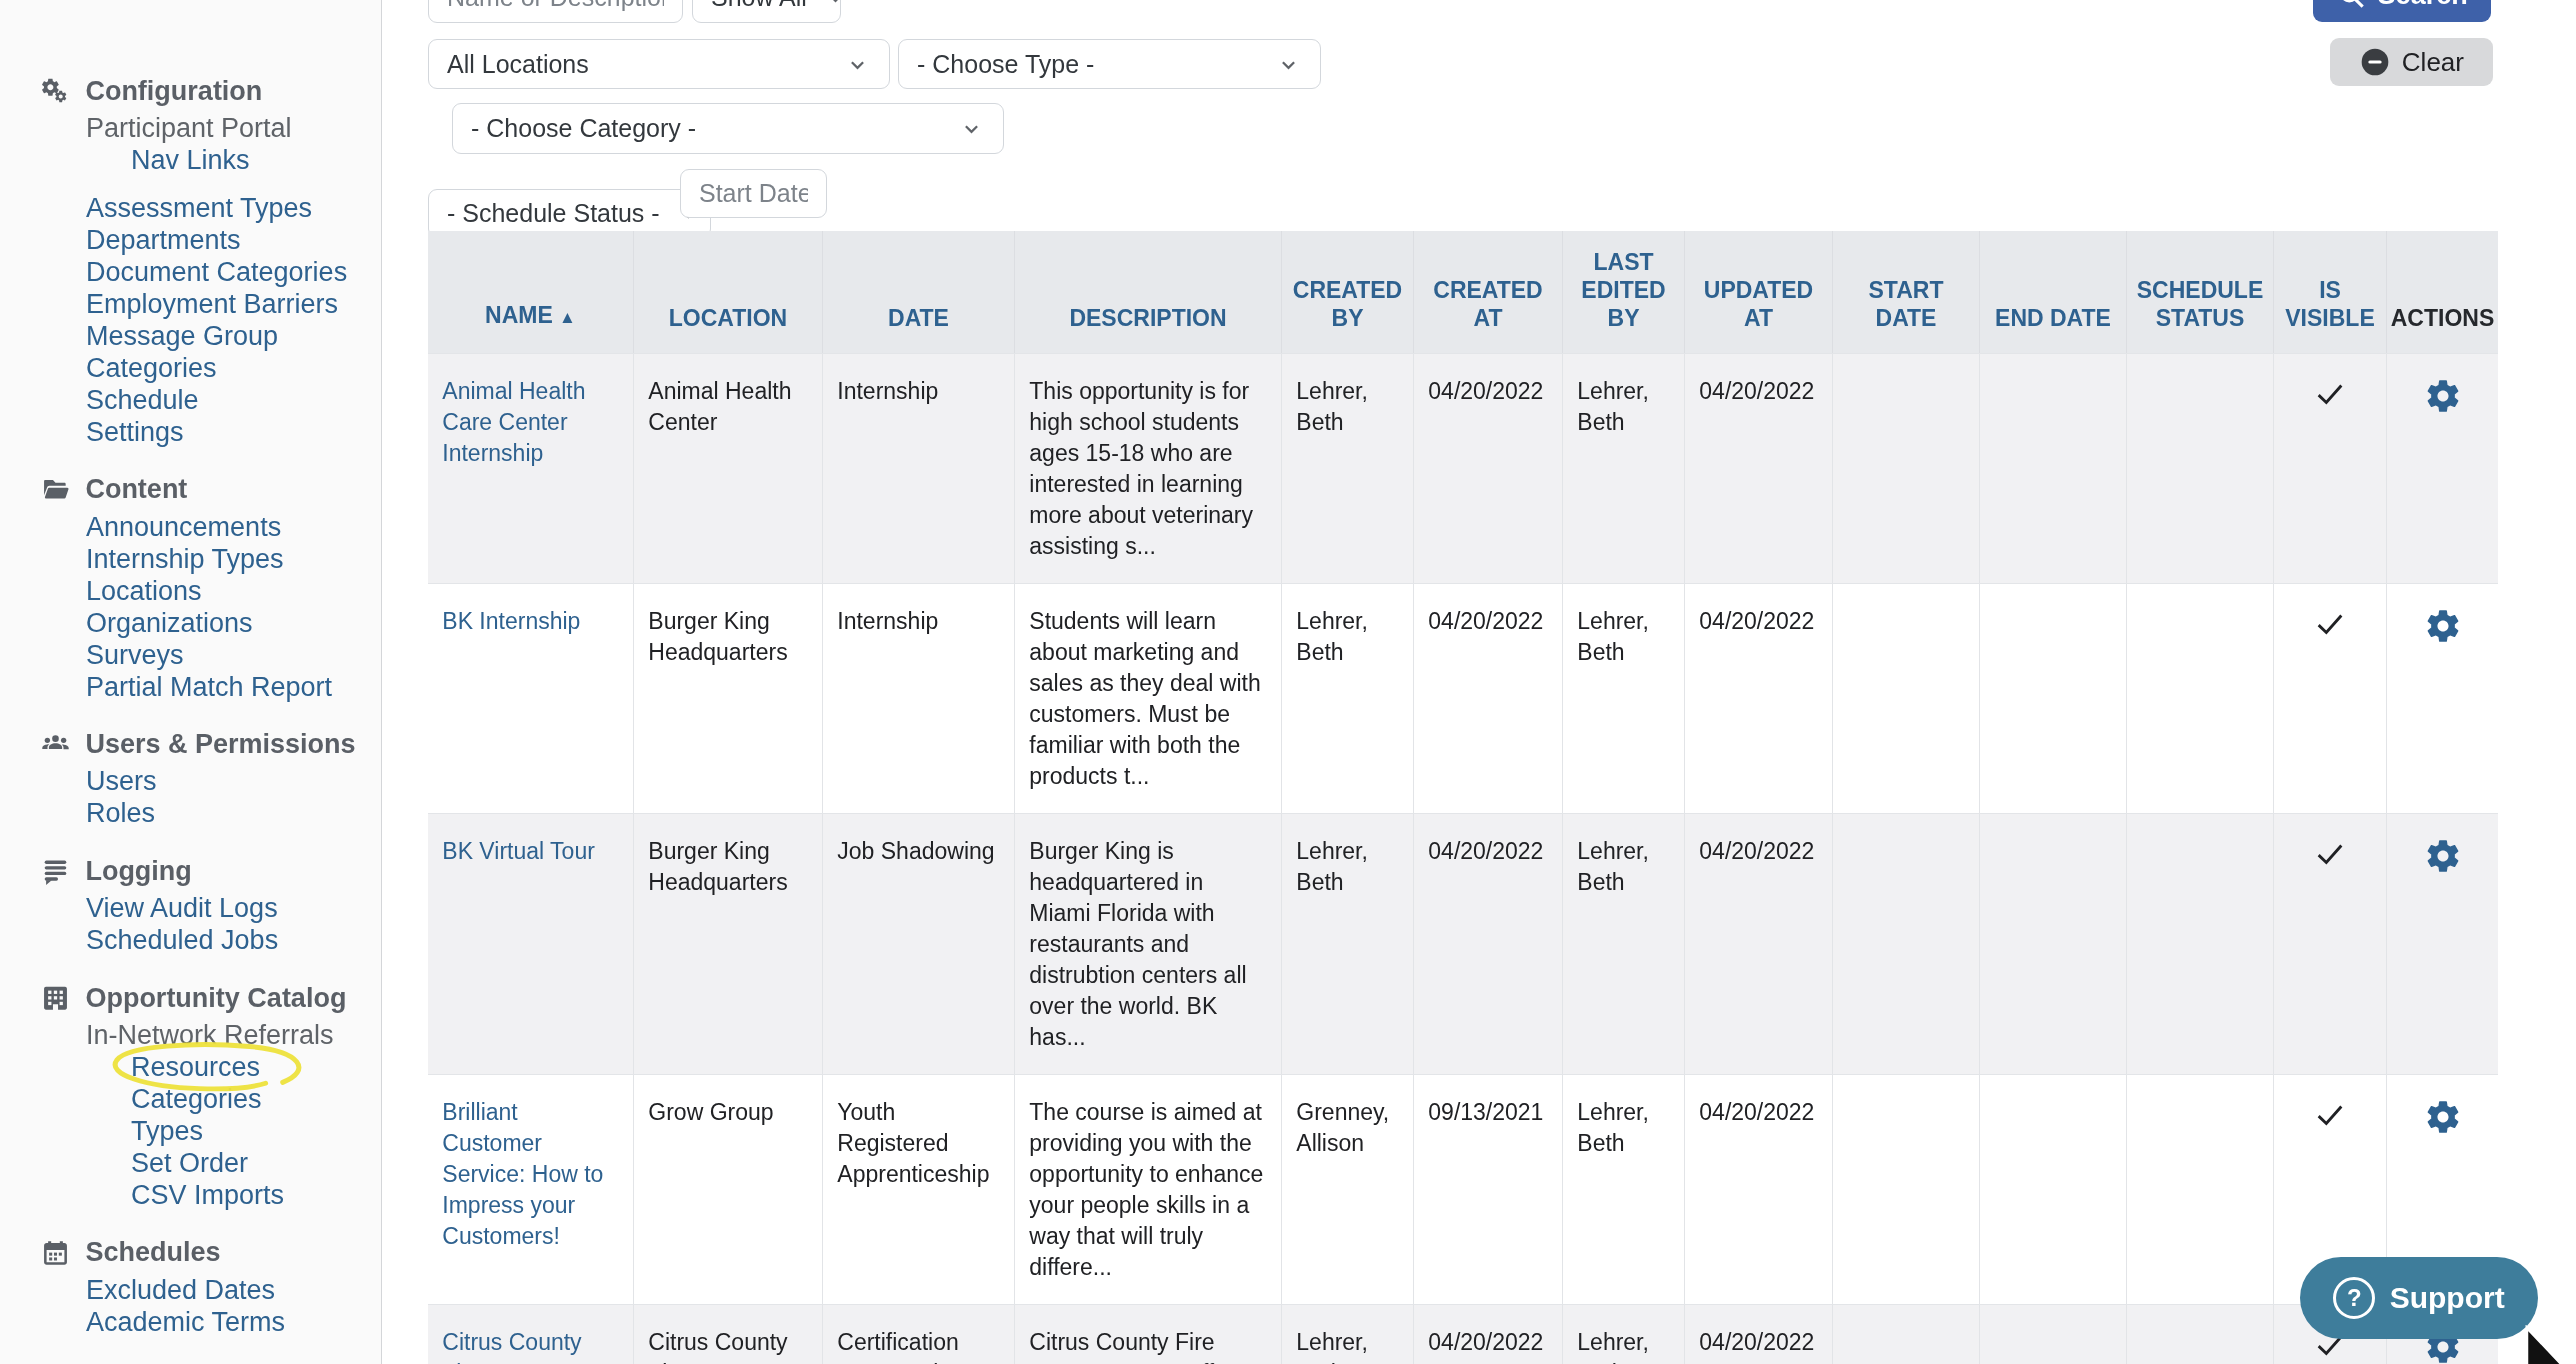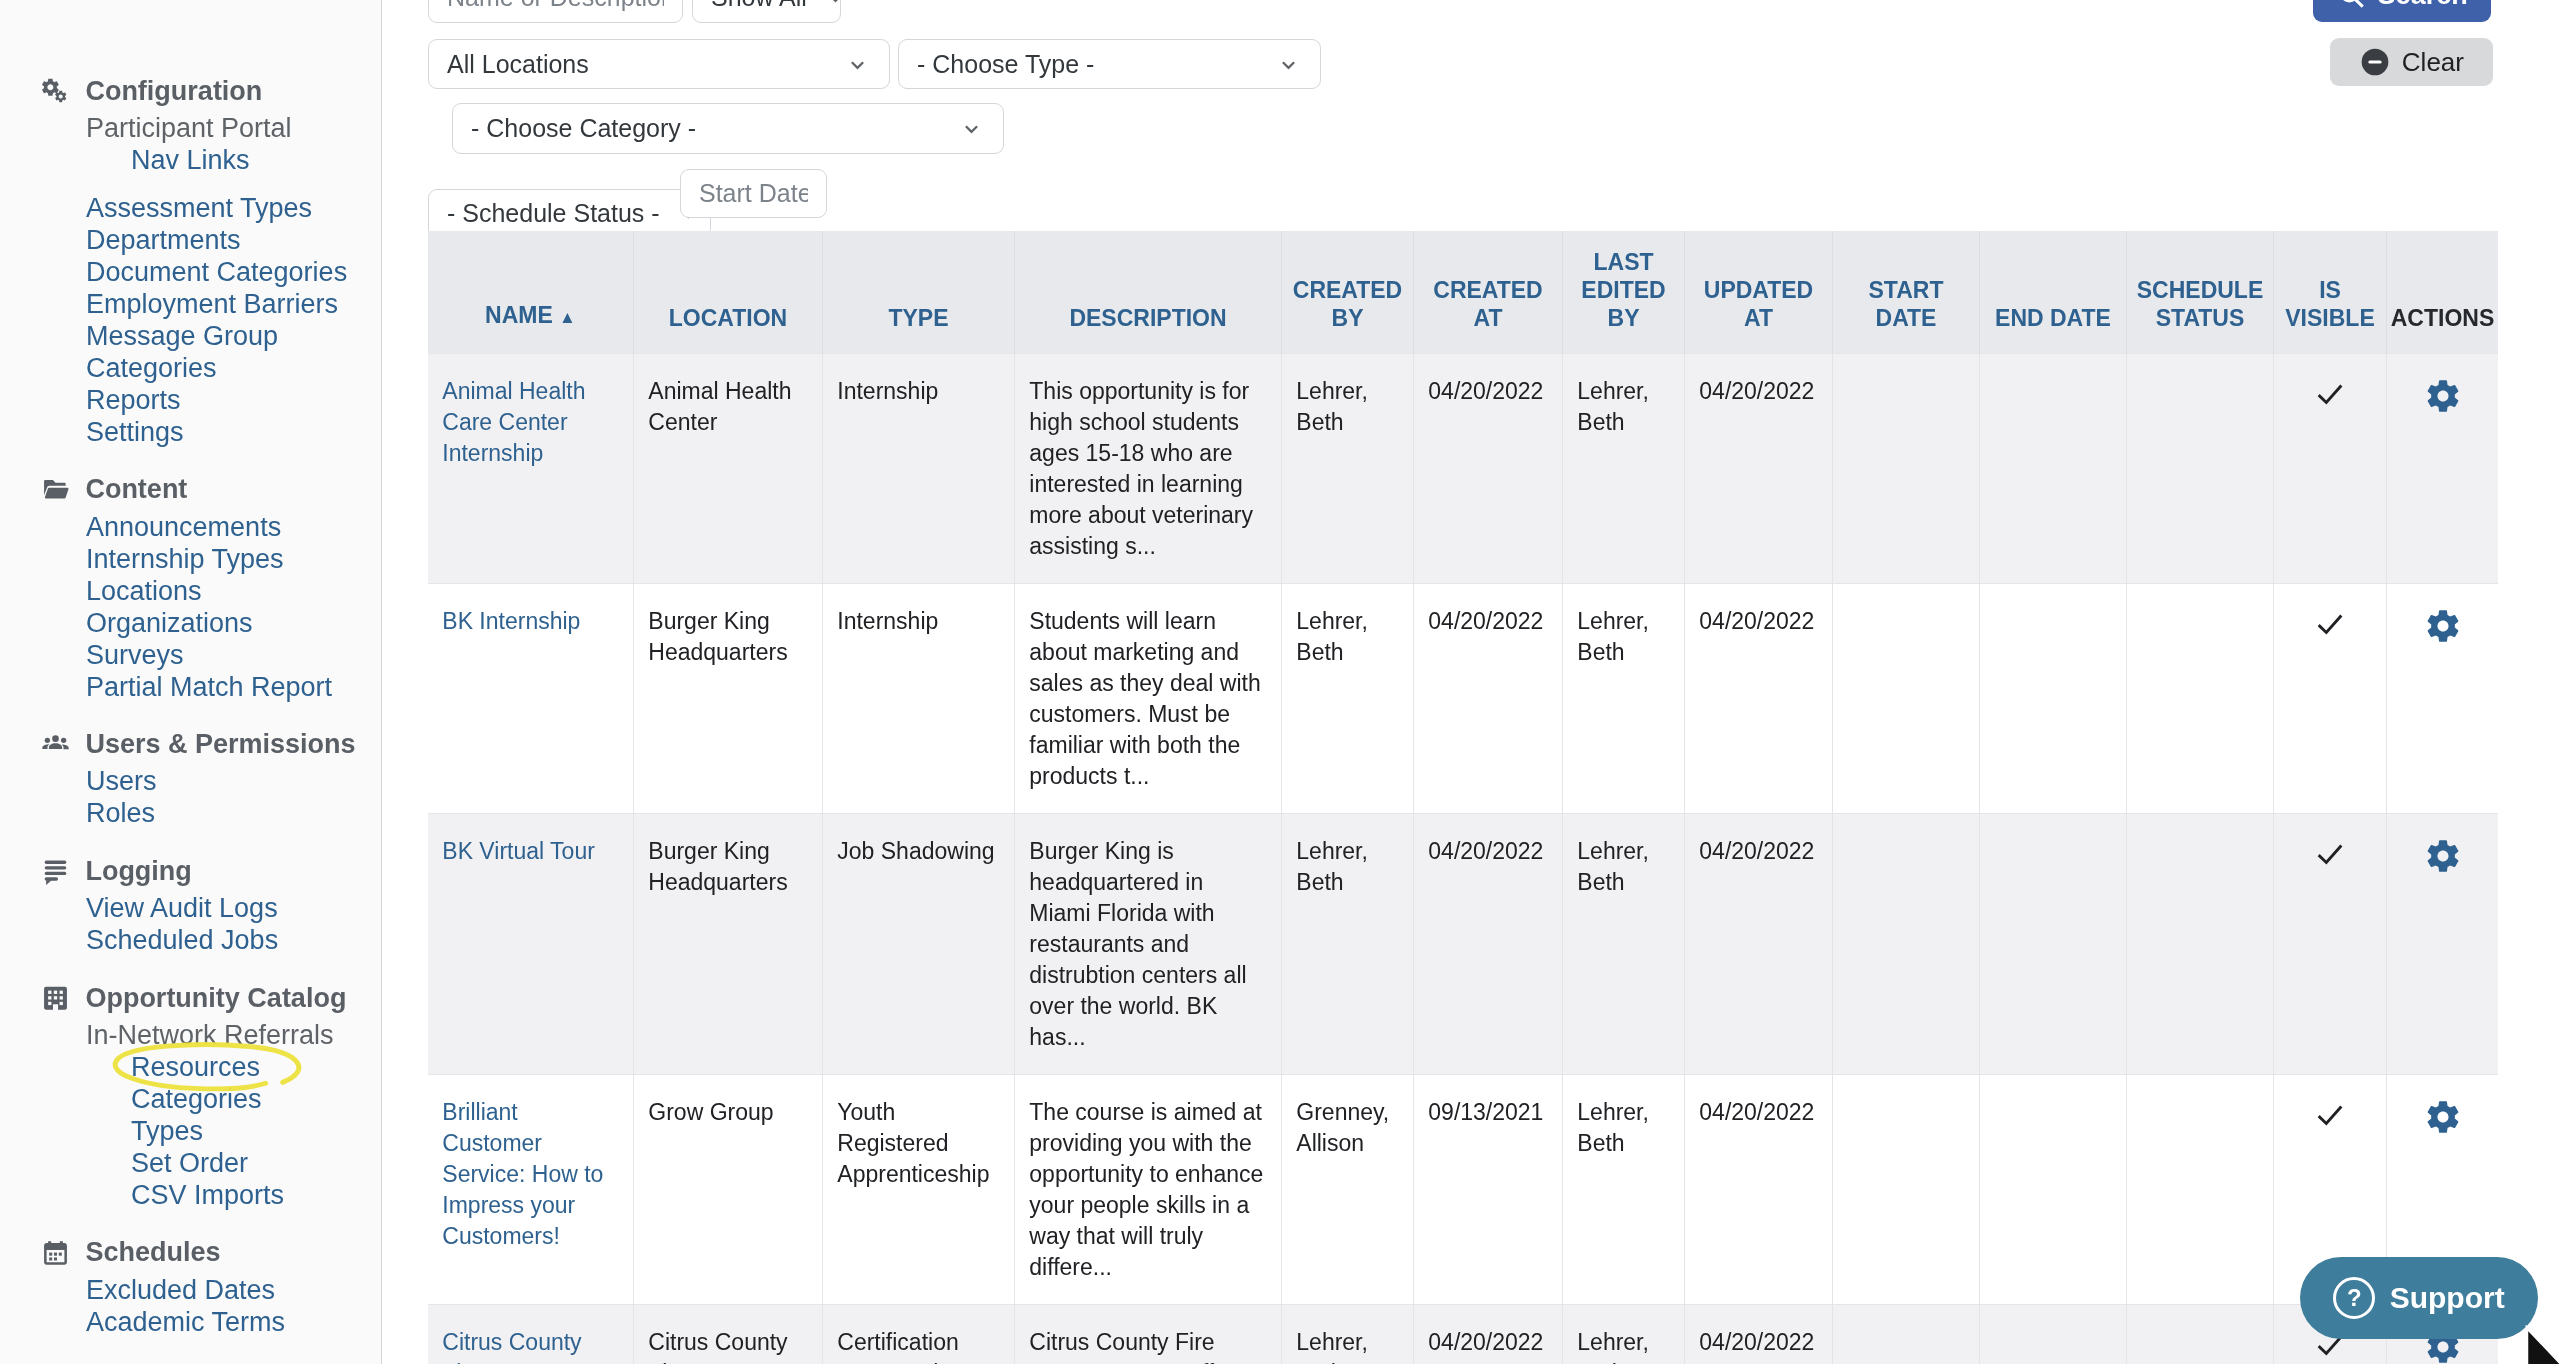--- a/index.html
+++ b/index.html
@@ -123,21 +123,21 @@
         </svg>
         <span class="section-title">Configuration</span>
       </div>
       <div class="side-item side-text ind1">Participant Portal</div>
       <div class="side-item side-link ind2">Nav Links</div>
       <div class="side-item side-link ind1 gap-before">Assessment Types</div>
       <div class="side-item side-link ind1">Departments</div>
       <div class="side-item side-link ind1">Document Categories</div>
       <div class="side-item side-link ind1">Employment Barriers</div>
       <div class="side-item side-link ind1">Message Group Categories</div>
-      <div class="side-item side-link ind1">Reports</div>
+      <div class="side-item side-link ind1">Schedule</div>
       <div class="side-item side-link ind1">Settings</div>
     </div>
 
     <div class="section">
       <div class="section-header">
         <svg viewBox="0 0 24 24">
           <path d="M4 4h6l2 2h7c.6 0 1 .4 1 1v1.5H7.2c-.9 0-1.7.6-1.9 1.5L3 16V5c0-.6.4-1 1-1z"></path>
           <path d="M7.4 10h13.9c.65 0 1.1.63.9 1.25l-2.2 6.5c-.15.45-.55.75-1 .75H4.6c-.65 0-1.1-.63-.9-1.25l2.3-6.5c.15-.45.55-.75 1-.75z"></path>
         </svg>
         <span class="section-title">Content</span>
@@ -288,21 +288,21 @@
   <div class="table">
 
     <div class="grid-row thead">
       <div class="th">
         <span><span>NAME</span><span class="sort-arrow">▲</span></span>
       </div>
       <div class="th">
           <span>LOCATION</span>
         </div>
       <div class="th">
-          <span>TYPE</span>
+          <span>DATE</span>
         </div>
       <div class="th">
           <span>DESCRIPTION</span>
         </div>
       <div class="th">
           <span>CREATED BY</span>
         </div>
       <div class="th">
           <span>CREATED AT</span>
         </div>

